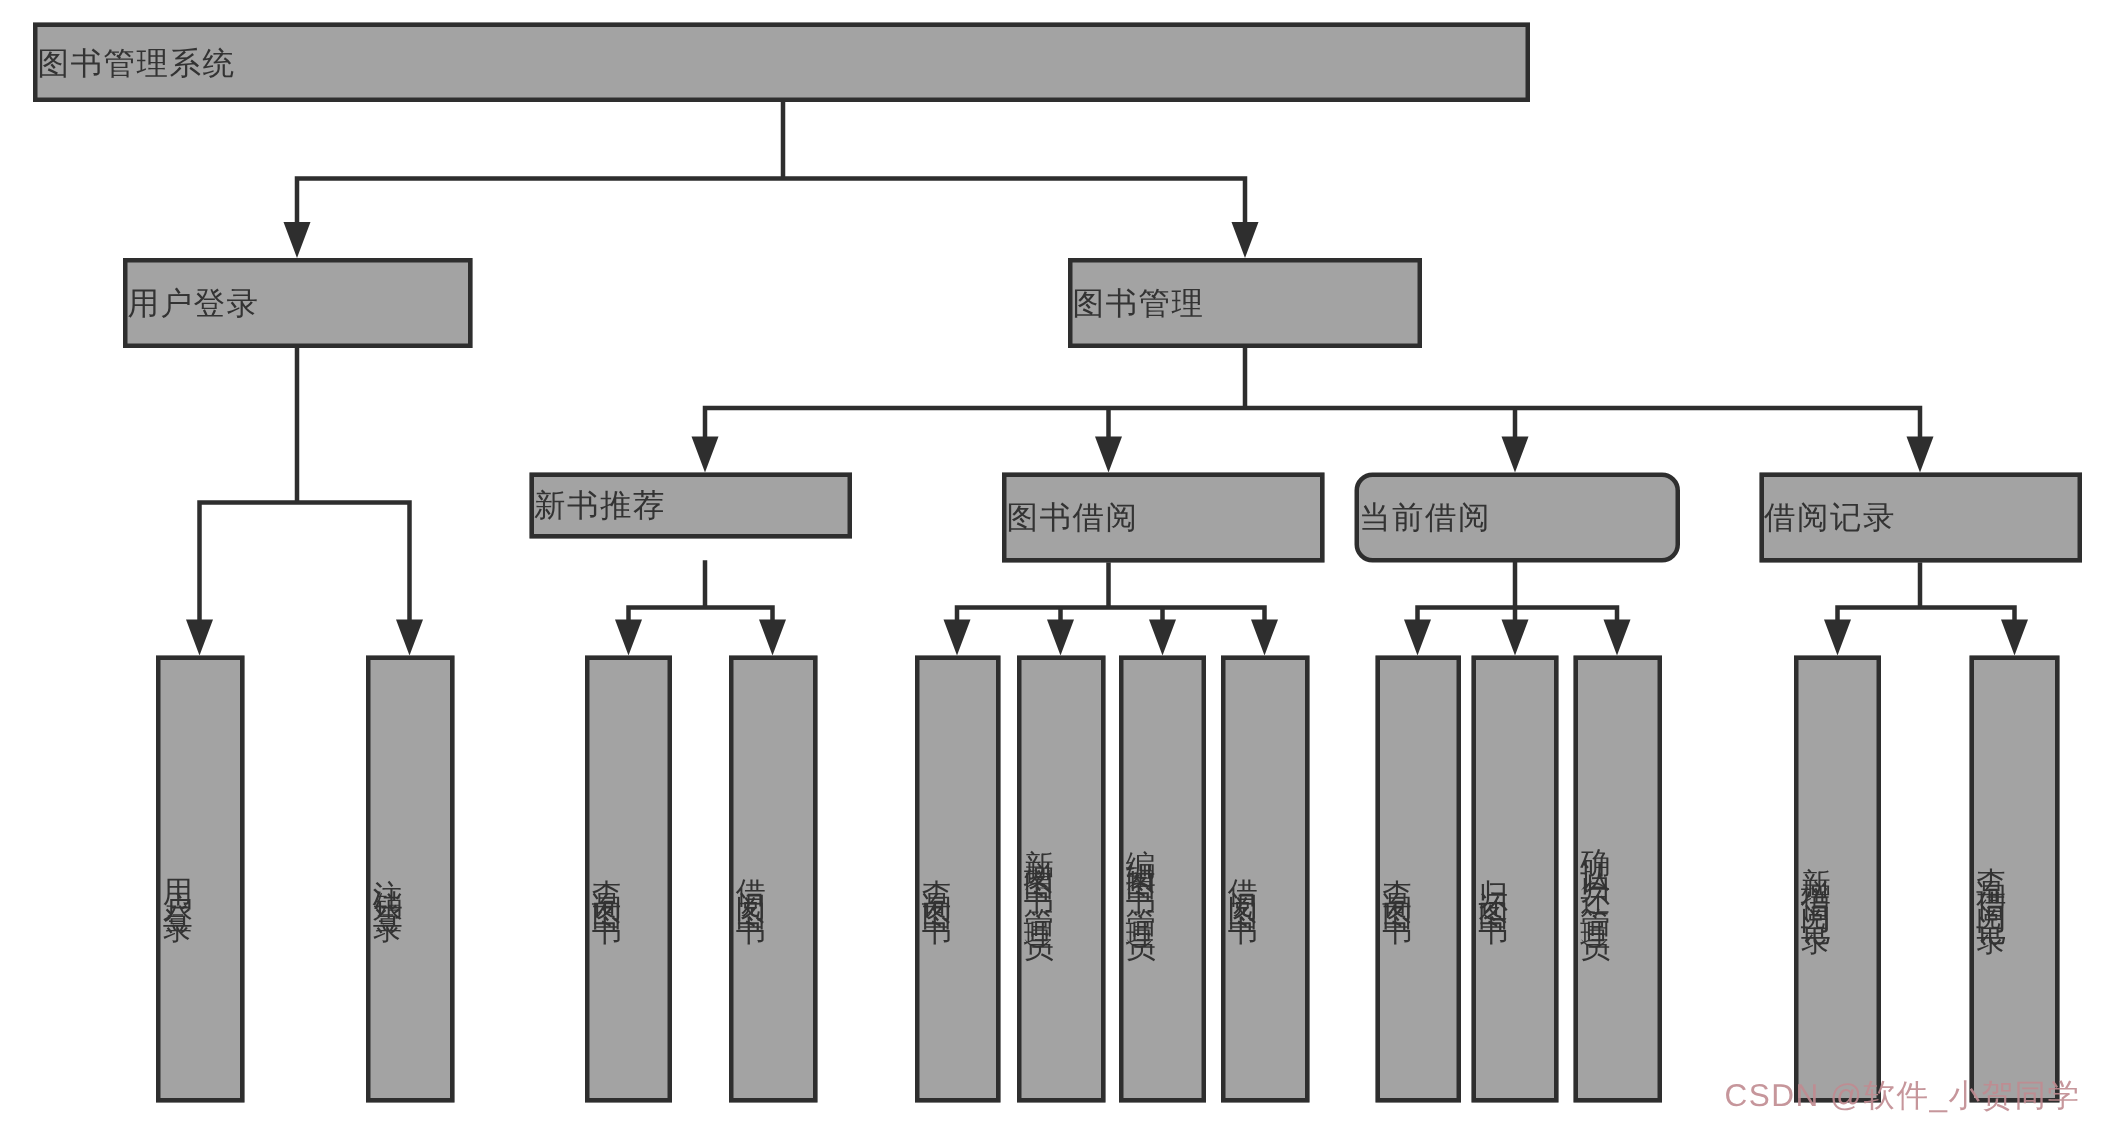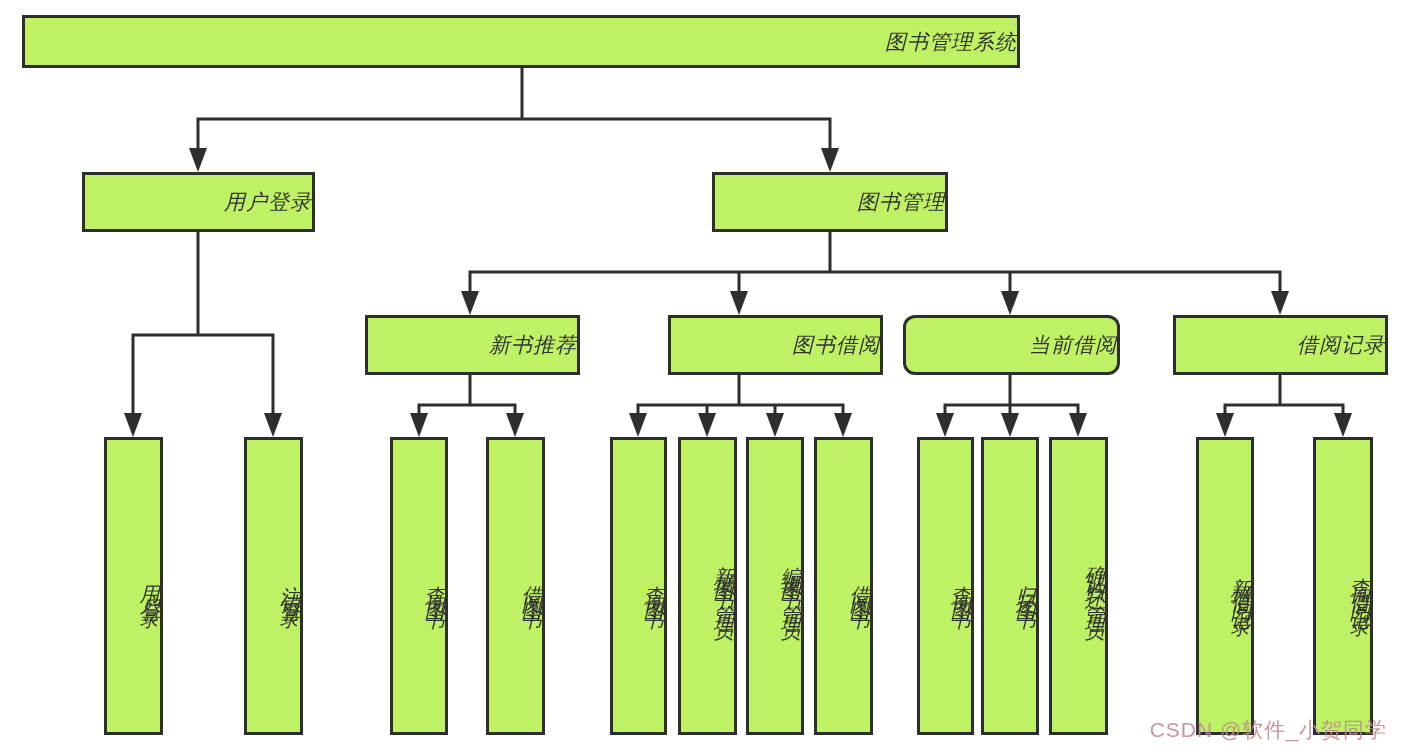--- a/index.html
+++ b/index.html
@@ -24,26 +24,25 @@
     stroke-linecap: square;
   }
   svg.connectors path.heads {
     fill: var(--line-color, #2e2e2e);
     stroke: none;
   }
   .box {
     position: absolute;
     box-sizing: border-box;
     border: 3px solid var(--line-color, #2e2e2e);
-    background: #bef264;
+    background: #a3a3a3;
     display: flex;
     align-items: center;
-    justify-content: flex-end;
+    justify-content: flex-start;
     color: var(--text-color, #333333);
-    font-style: italic;
   }
   .box .h-label {
     font-size: 21px;
     letter-spacing: 1px;
     white-space: nowrap;
   }
   .box.leaf .v-label {
     writing-mode: vertical-rl;
     text-orientation: mixed;
     font-size: 20px;
@@ -99,25 +98,25 @@
       M1334 413 H1352 L1343 437 Z"></path>
   </svg>
 
   <div class="box" style="left:22px; top:15px; width:998px; height:53px;">
     <span class="h-label">图书管理系统</span>
   </div>
 
   <div class="box" style="left:82px; top:172px; width:233px; height:60px;">
     <span class="h-label">用户登录</span>
   </div>
-  <div class="box" style="left:712px; top:172px; width:236px; height:60px;padding-left:24px;">
+  <div class="box" style="left:712px; top:172px; width:236px; height:60px;">
     <span class="h-label">图书管理</span>
   </div>
 
-  <div class="box" style="left:365px; top:315px; width:215px; height:60px;">
+  <div class="box" style="left:353px; top:315px; width:215px; height:44px;">
     <span class="h-label">新书推荐</span>
   </div>
   <div class="box" style="left:668px; top:315px; width:215px; height:60px;">
     <span class="h-label">图书借阅</span>
   </div>
   <div class="box" style="left:903px; top:315px; width:217px; height:60px;border-radius:12px;">
     <span class="h-label">当前借阅</span>
   </div>
   <div class="box" style="left:1173px; top:315px; width:215px; height:60px;">
     <span class="h-label">借阅记录</span>

